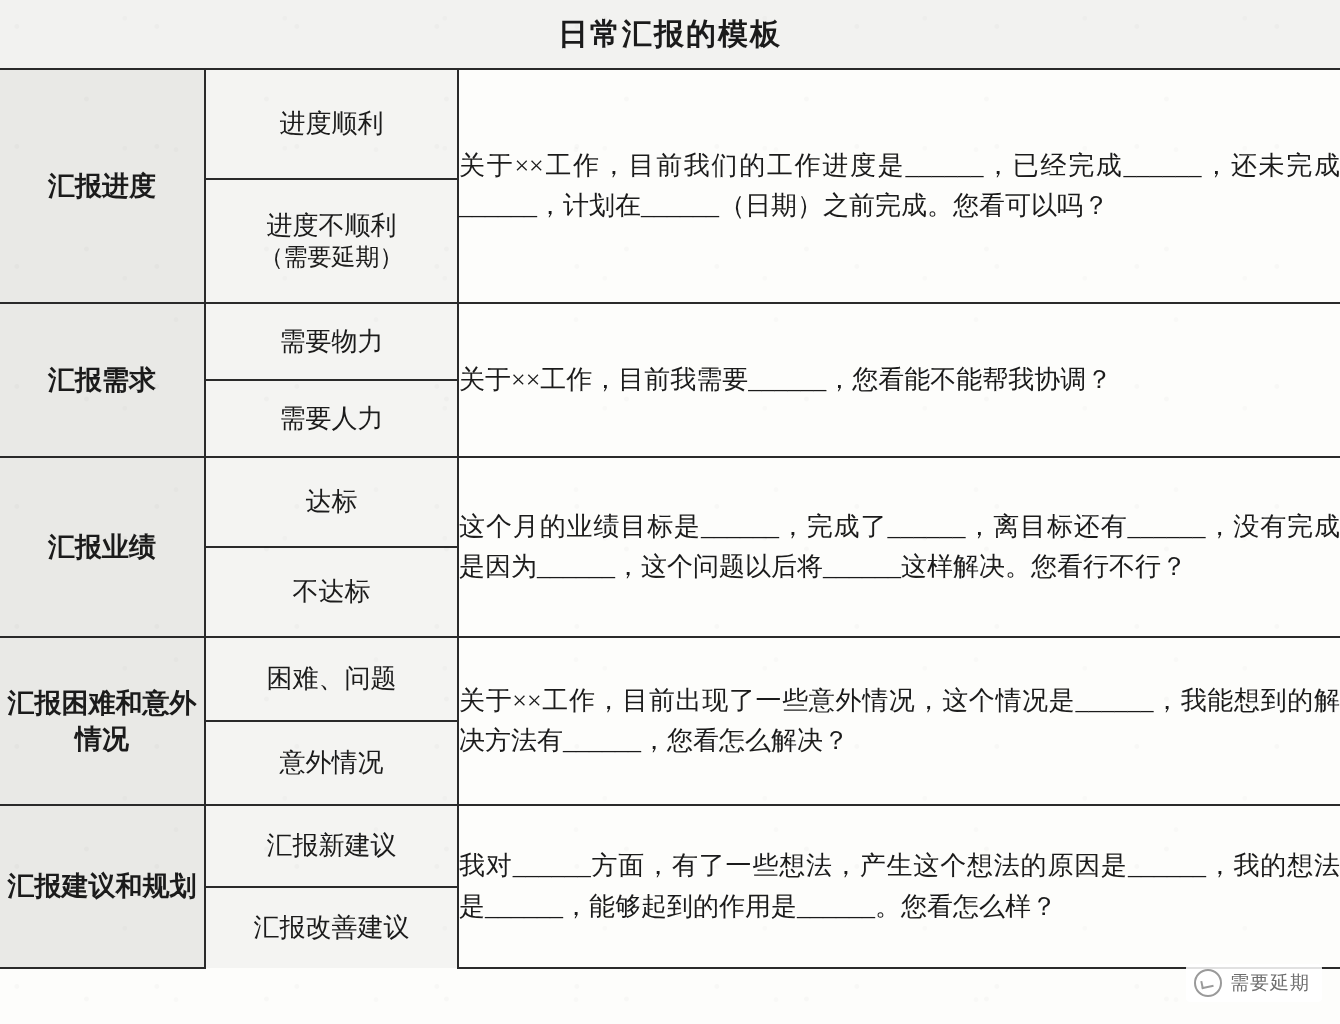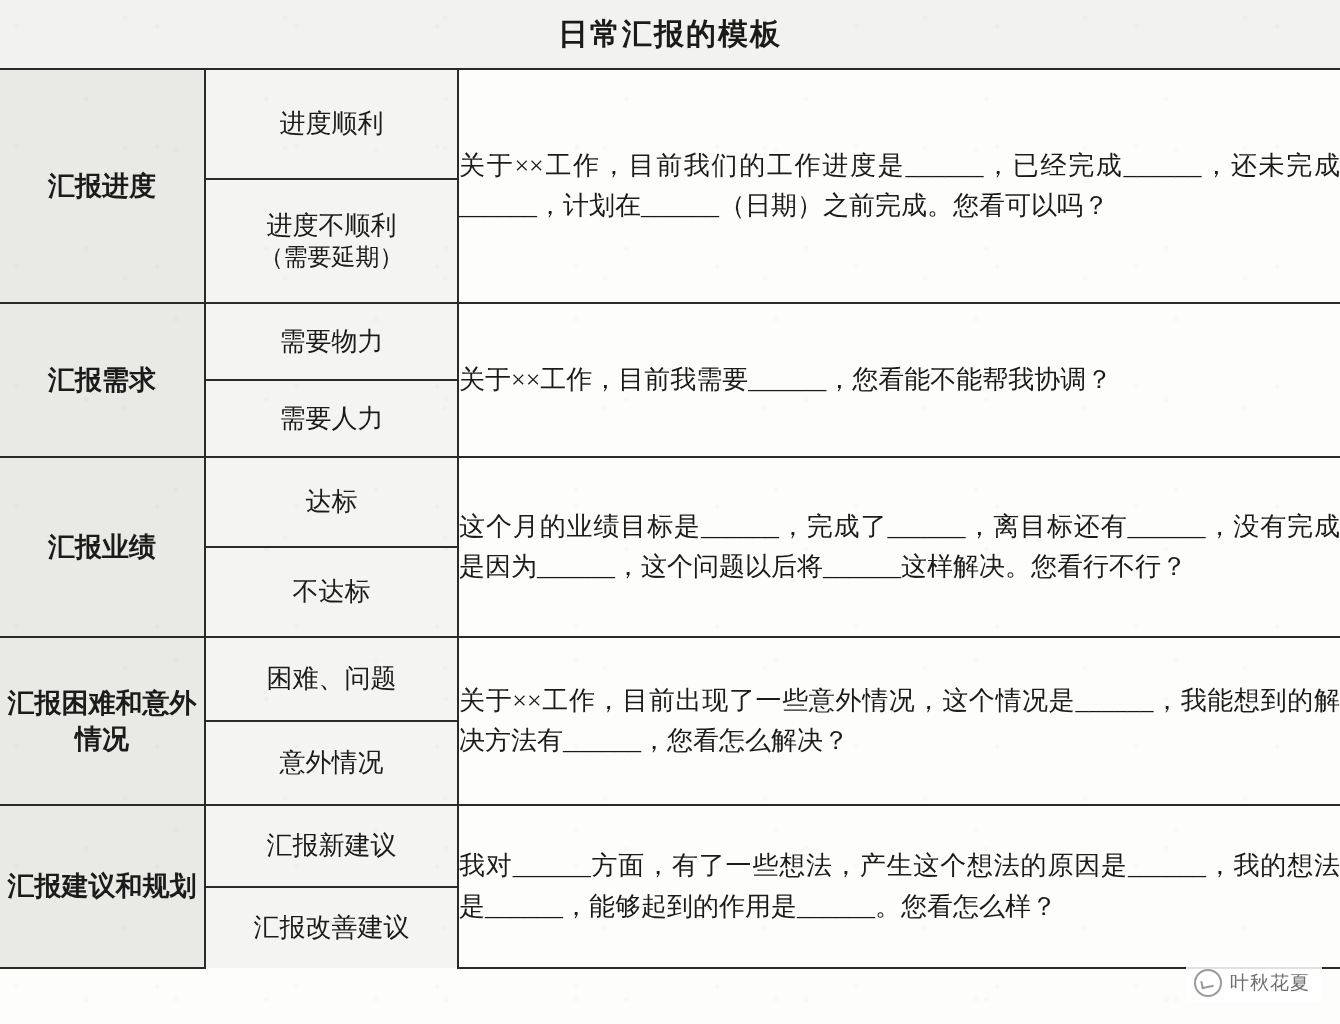--- a/index.html
+++ b/index.html
@@ -224,15 +224,15 @@
       <tr class="last-row">
         <td class="sub-cell" style="height:80px">
           <span>汇报改善建议</span>
         </td>
       </tr>
     </tbody>
   </table>
 
   <div class="watermark">
     <span class="wm-icon"></span>
-    <span>叶秋花夏</span>
+    <span>需要延期</span>
   </div>
 </div>
 
 </body></html>

